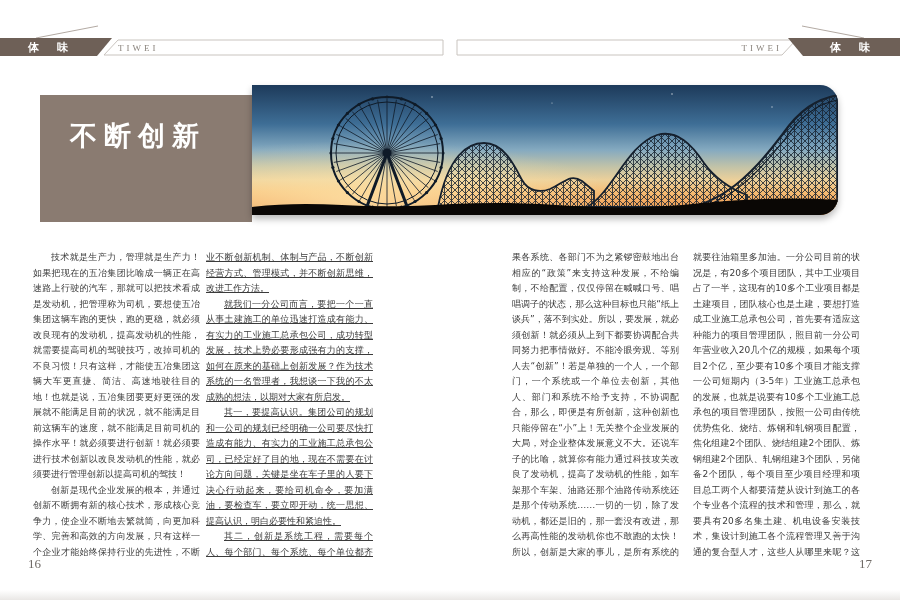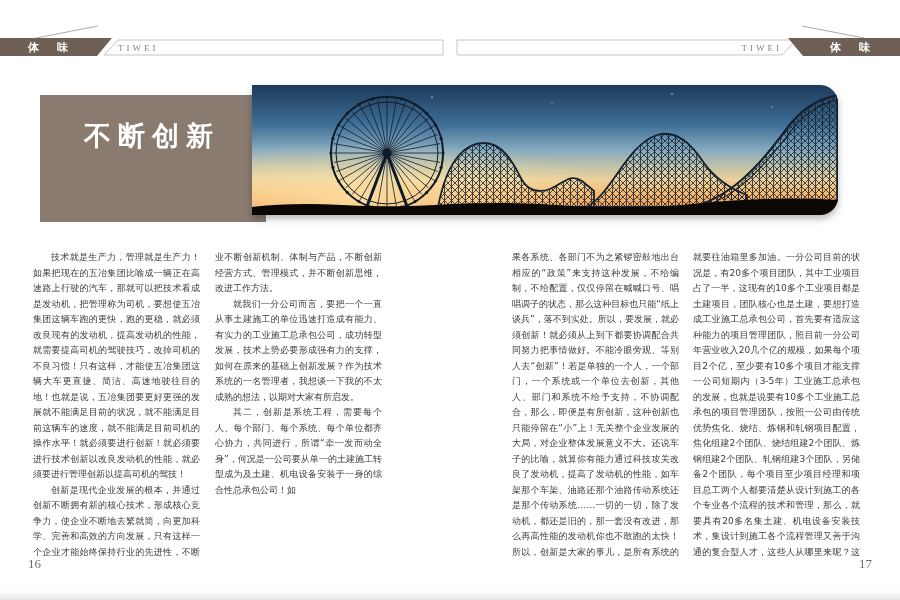--- a/index.html
+++ b/index.html
@@ -24,21 +24,20 @@
     color:#8b857e;font-size:9px;letter-spacing:3px;
     font-family:"Liberation Serif","DejaVu Serif",serif;white-space:nowrap;
   }
   .brand-en.left{left:118px;}
   .brand-en.right{right:118px;}
 
   
   .title-panel{
     position:absolute;left:40px;top:95px;width:212px;height:127px;
     background:#8a7b71;
-    padding-left:14px;
   }
   .title-line{
     display:block;color:#ffffff;font-weight:bold;font-size:27px;
     letter-spacing:7px;line-height:1;white-space:nowrap;
     font-family:"Liberation Serif","DejaVu Serif",serif;
   }
   .title-line.l1{margin:28px 0 0 30px;}
   .title-line.l2{margin:16px 0 0 66px;}
 
   
@@ -49,21 +48,21 @@
   }
   .photo svg{display:block;width:100%;height:100%;}
 
   
   .col{
     position:absolute;top:250px;width:167px;height:310px;
     color:#3b3b3b;font-size:9px;line-height:15.5px;
     text-align:justify;text-align-last:left;overflow:hidden;
   }
   .col1{left:33px;}
-  .col2{left:215px;}
+  .col2{left:206px;text-decoration:underline;}
   .col3{left:512px;}
   .col4{left:693px;}
   .para{margin:0;}
   .para.indent{text-indent:2em;}
 
   .page-num{
     position:absolute;top:556px;color:#6f6a66;font-size:13px;
     font-family:"Liberation Serif","DejaVu Serif",serif;
   }
   .page-num.left{left:28px;}
@@ -189,20 +188,21 @@
     </svg>
   </div>
 
   <div class="col col1">
       <p class="para indent">技术就是生产力，管理就是生产力！如果把现在的五冶集团比喻成一辆正在高速路上行驶的汽车，那就可以把技术看成是发动机，把管理称为司机，要想使五冶集团这辆车跑的更快，跑的更稳，就必须改良现有的发动机，提高发动机的性能，就需要提高司机的驾驶技巧，改掉司机的不良习惯！只有这样，才能使五冶集团这辆大车更直捷、简洁、高速地驶往目的地！也就是说，五冶集团要更好更强的发展就不能满足目前的状况，就不能满足目前这辆车的速度，就不能满足目前司机的操作水平！就必须要进行创新！就必须要进行技术创新以改良发动机的性能，就必须要进行管理创新以提高司机的驾技！</p>
       <p class="para indent">创新是现代企业发展的根本，并通过创新不断拥有新的核心技术，形成核心竞争力，使企业不断地去繁就简，向更加科学、完善和高效的方向发展，只有这样一个企业才能始终保持行业的先进性，不断形成新的增长点，从而立于不败之地。</p>
     </div>
   <div class="col col2">
       <p class="para">业不断创新机制、体制与产品，不断创新经营方式、管理模式，并不断创新思维，改进工作方法。</p>
       <p class="para indent">就我们一分公司而言，要把一个一直从事土建施工的单位迅速打造成有能力、有实力的工业施工总承包公司，成功转型发展，技术上势必要形成强有力的支撑，如何在原来的基础上创新发展？作为技术系统的一名管理者，我想谈一下我的不太成熟的想法，以期对大家有所启发。</p>
+      <p class="para indent">其一，要提高认识。集团公司的规划和一公司的规划已经明确一公司要尽快打造成有能力、有实力的工业施工总承包公司，已经定好了目的地，现在不需要在讨论方向问题，关键是坐在车子里的人要下决心行动起来，要给司机命令，要加满油，要检查车，要立即开动，统一思想、提高认识，明白必要性和紧迫性。</p>
       <p class="para indent">其二，创新是系统工程，需要每个人、每个部门、每个系统、每个单位都齐心协力，共同进行，所谓“牵一发而动全身”，何况是一公司要从单一的土建施工转型成为及土建、机电设备安装于一身的综合性总承包公司！如</p>
     </div>
   <div class="col col3">
       <p class="para">果各系统、各部门不为之紧锣密鼓地出台相应的“政策”来支持这种发展，不给编制，不给配置，仅仅停留在喊喊口号、唱唱调子的状态，那么这种目标也只能“纸上谈兵”，落不到实处。所以，要发展，就必须创新！就必须从上到下都要协调配合共同努力把事情做好。不能冷眼旁观、等别人去“创新”！若是单独的一个人，一个部门，一个系统或一个单位去创新，其他人、部门和系统不给予支持，不协调配合，那么，即便是有所创新，这种创新也只能停留在“小”上！无关整个企业发展的大局，对企业整体发展意义不大。还说车子的比喻，就算你有能力通过科技攻关改良了发动机，提高了发动机的性能，如车架那个车架、油路还那个油路传动系统还是那个传动系统……一切的一切，除了发动机，都还是旧的，那一套没有改进，那么再高性能的发动机你也不敢跑的太快！所以，创新是大家的事儿，是所有系统的事儿，都要动起来，要协调配合，要都有改进，这台车才能跑的更快，五冶才能跑到同行的前头去！</p>
     </div>
   <div class="col col4">
       <p class="para">就要往油箱里多加油。一分公司目前的状况是，有20多个项目团队，其中工业项目占了一半，这现有的10多个工业项目都是土建项目，团队核心也是土建，要想打造成工业施工总承包公司，首先要有适应这种能力的项目管理团队，照目前一分公司年营业收入20几个亿的规模，如果每个项目2个亿，至少要有10多个项目才能支撑一公司短期内（3-5年）工业施工总承包的发展，也就是说要有10多个工业施工总承包的项目管理团队，按照一公司由传统优势焦化、烧结、炼钢和轧钢项目配置，焦化组建2个团队、烧结组建2个团队、炼钢组建2个团队、轧钢组建3个团队，另储备2个团队，每个项目至少项目经理和项目总工两个人都要清楚从设计到施工的各个专业各个流程的技术和管理，那么，就要具有20多名集土建、机电设备安装技术，集设计到施工各个流程管理又善于沟通的复合型人才，这些人从哪里来呢？这要求我们从思维上创新，从管理上创新，例如伊钢炼钢项目是由一分公司独立承担的集土建、钢构和机电设备安装于一体的综合性工业施工总承包的项目，当初组建该项目班子时，没有</p>
     </div>
 
   <div class="page-num left">16</div>

